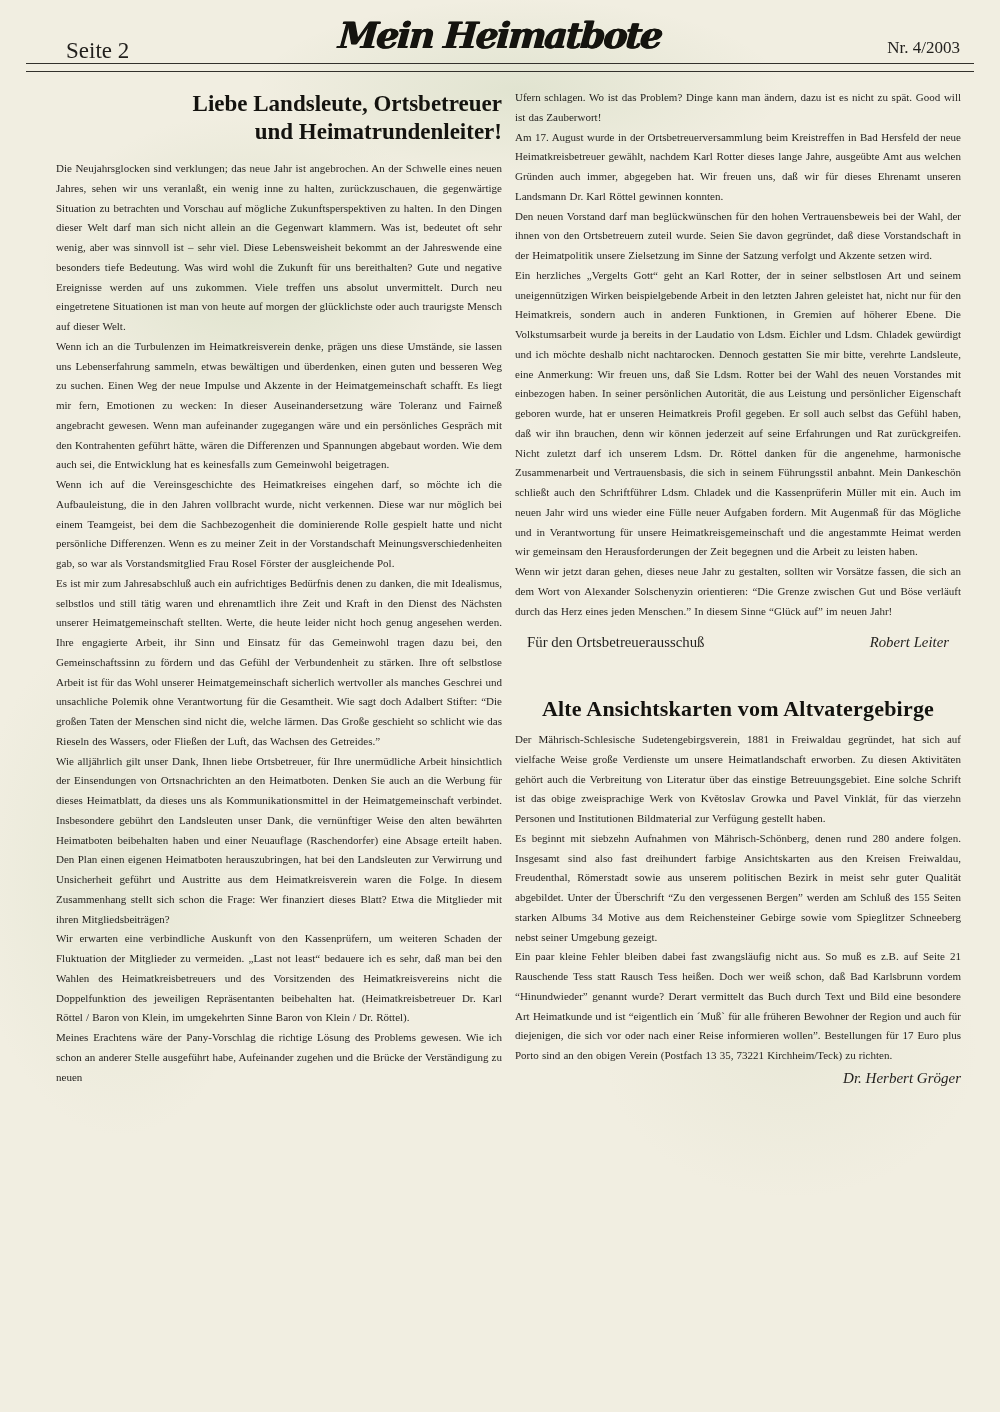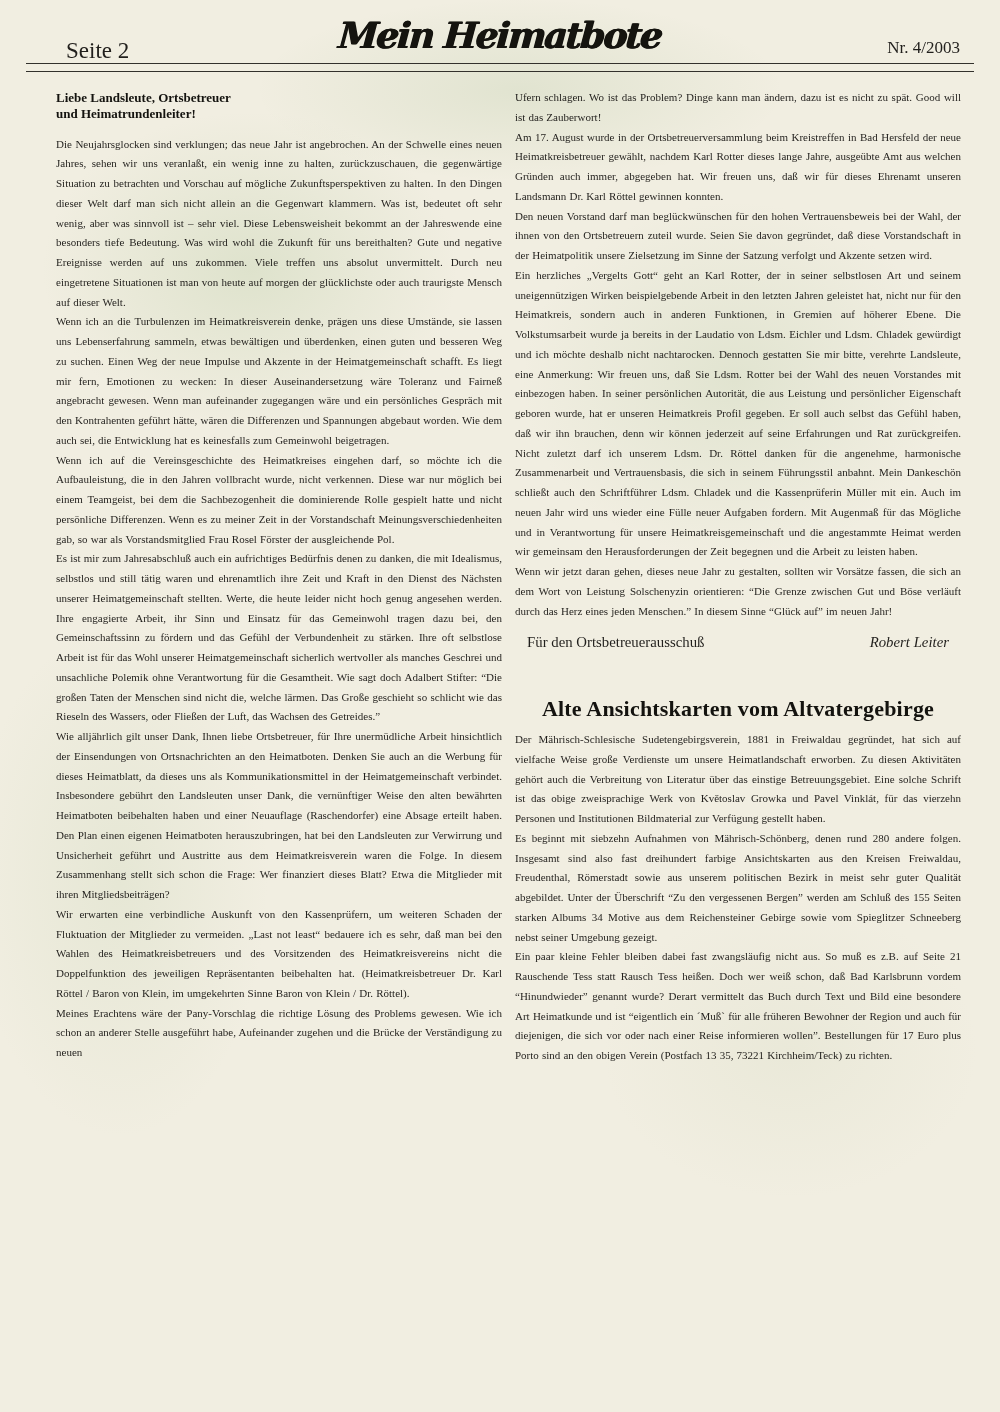--- a/index.html
+++ b/index.html
@@ -47,23 +47,23 @@
   .rule-top{top:63px;}
   .rule-bottom{top:71px;}
 
   .columns{
     position:absolute;top:88px;left:56px;right:40px;bottom:0;
     display:flex;gap:13px;
   }
   .col{width:446px;flex:0 0 446px;}
 
   .a1-title{
-    text-align:left;
+    text-align:right;
     font-weight:bold;
-    font-size:13px;
+    font-size:23px;
     line-height:1.22;
     margin:2px 0 13px 0;
     color:#14130f;
   }
   p.body-par{
     margin:0;
     font-size:11px;
     line-height:19.75px;
     text-align:justify;
     hyphens:auto;
@@ -120,26 +120,27 @@
       <p class="body-par">Wie alljährlich gilt unser Dank, Ihnen liebe Ortsbetreuer, für Ihre unermüdliche Arbeit hinsichtlich der Einsendungen von Ortsnachrichten an den Heimatboten. Denken Sie auch an die Werbung für dieses Heimatblatt, da dieses uns als Kommunikationsmittel in der Heimatgemeinschaft verbindet. Insbesondere gebührt den Landsleuten unser Dank, die vernünftiger Weise den alten bewährten Heimatboten beibehalten haben und einer Neuauflage (Raschendorfer) eine Absage erteilt haben. Den Plan einen eigenen Heimatboten herauszubringen, hat bei den Landsleuten zur Verwirrung und Unsicherheit geführt und Austritte aus dem Heimatkreisverein waren die Folge. In diesem Zusammenhang stellt sich schon die Frage: Wer finanziert dieses Blatt? Etwa die Mitglieder mit ihren Mitgliedsbeiträgen?</p>
       <p class="body-par">Wir erwarten eine verbindliche Auskunft von den Kassenprüfern, um weiteren Schaden der Fluktuation der Mitglieder zu vermeiden. „Last not least“ bedauere ich es sehr, daß man bei den Wahlen des Heimatkreisbetreuers und des Vorsitzenden des Heimatkreisvereins nicht die Doppelfunktion des jeweiligen Repräsentanten beibehalten hat. (Heimatkreisbetreuer Dr. Karl Röttel / Baron von Klein, im umgekehrten Sinne Baron von Klein / Dr. Röttel).</p>
       <p class="body-par">Meines Erachtens wäre der Pany-Vorschlag die richtige Lösung des Problems gewesen. Wie ich schon an anderer Stelle ausgeführt habe, Aufeinander zugehen und die Brücke der Verständigung zu neuen</p>
     </div>
 
     <div class="col">
       <p class="body-par">Ufern schlagen. Wo ist das Problem? Dinge kann man ändern, dazu ist es nicht zu spät. Good will ist das Zauberwort!</p>
       <p class="body-par">Am 17. August wurde in der Ortsbetreuerversammlung beim Kreistreffen in Bad Hersfeld der neue Heimatkreisbetreuer gewählt, nachdem Karl Rotter dieses lange Jahre, ausgeübte Amt aus welchen Gründen auch immer, abgegeben hat. Wir freuen uns, daß wir für dieses Ehrenamt unseren Landsmann Dr. Karl Röttel gewinnen konnten.</p>
       <p class="body-par">Den neuen Vorstand darf man beglückwünschen für den hohen Vertrauensbeweis bei der Wahl, der ihnen von den Ortsbetreuern zuteil wurde. Seien Sie davon gegründet, daß diese Vorstandschaft in der Heimatpolitik unsere Zielsetzung im Sinne der Satzung verfolgt und Akzente setzen wird.</p>
       <p class="body-par">Ein herzliches „Vergelts Gott“ geht an Karl Rotter, der in seiner selbstlosen Art und seinem uneigennützigen Wirken beispielgebende Arbeit in den letzten Jahren geleistet hat, nicht nur für den Heimatkreis, sondern auch in anderen Funktionen, in Gremien auf höherer Ebene. Die Volkstumsarbeit wurde ja bereits in der Laudatio von Ldsm. Eichler und Ldsm. Chladek gewürdigt und ich möchte deshalb nicht nachtarocken. Dennoch gestatten Sie mir bitte, verehrte Landsleute, eine Anmerkung: Wir freuen uns, daß Sie Ldsm. Rotter bei der Wahl des neuen Vorstandes mit einbezogen haben. In seiner persönlichen Autorität, die aus Leistung und persönlicher Eigenschaft geboren wurde, hat er unseren Heimatkreis Profil gegeben. Er soll auch selbst das Gefühl haben, daß wir ihn brauchen, denn wir können jederzeit auf seine Erfahrungen und Rat zurückgreifen. Nicht zuletzt darf ich unserem Ldsm. Dr. Röttel danken für die angenehme, harmonische Zusammenarbeit und Vertrauensbasis, die sich in seinem Führungsstil anbahnt. Mein Dankeschön schließt auch den Schriftführer Ldsm. Chladek und die Kassenprüferin Müller mit ein. Auch im neuen Jahr wird uns wieder eine Fülle neuer Aufgaben fordern. Mit Augenmaß für das Mögliche und in Verantwortung für unsere Heimatkreisgemeinschaft und die angestammte Heimat werden wir gemeinsam den Herausforderungen der Zeit begegnen und die Arbeit zu leisten haben.</p>
-      <p class="body-par">Wenn wir jetzt daran gehen, dieses neue Jahr zu gestalten, sollten wir Vorsätze fassen, die sich an dem Wort von Leistung Solschenyzin orientieren: “Die Grenze zwischen Gut und Böse verläuft durch das Herz eines jeden Menschen.” In diesem Sinne “Glück auf” im neuen Jahr!</p>
+      <p class="body-par">Wenn wir jetzt daran gehen, dieses neue Jahr zu gestalten, sollten wir Vorsätze fassen, die sich an dem Wort von Alexander Solschenyzin orientieren: “Die Grenze zwischen Gut und Böse verläuft durch das Herz eines jeden Menschen.” In diesem Sinne “Glück auf” im neuen Jahr!</p>
       <p class="signoff">
         <span>Für den Ortsbetreuerausschuß</span>
         <span class="author">Robert Leiter</span>
       </p>
 
       <h2 class="a2-title">Alte Ansichtskarten vom Altvatergebirge</h2>
       <p class="body-par">Der Mährisch-Schlesische Sudetengebirgsverein, 1881 in Freiwaldau gegründet, hat sich auf vielfache Weise große Verdienste um unsere Heimatlandschaft erworben. Zu diesen Aktivitäten gehört auch die Verbreitung von Literatur über das einstige Betreuungsgebiet. Eine solche Schrift ist das obige zweisprachige Werk von Květoslav Growka und Pavel Vinklát, für das vierzehn Personen und Institutionen Bildmaterial zur Verfügung gestellt haben.</p>
       <p class="body-par">Es beginnt mit siebzehn Aufnahmen von Mährisch-Schönberg, denen rund 280 andere folgen. Insgesamt sind also fast dreihundert farbige Ansichtskarten aus den Kreisen Freiwaldau, Freudenthal, Römerstadt sowie aus unserem politischen Bezirk in meist sehr guter Qualität abgebildet. Unter der Überschrift “Zu den vergessenen Bergen” werden am Schluß des 155 Seiten starken Albums 34 Motive aus dem Reichensteiner Gebirge sowie vom Spieglitzer Schneeberg nebst seiner Umgebung gezeigt.</p>
       <p class="body-par">Ein paar kleine Fehler bleiben dabei fast zwangsläufig nicht aus. So muß es z.B. auf Seite 21 Rauschende Tess statt Rausch Tess heißen. Doch wer weiß schon, daß Bad Karlsbrunn vordem “Hinundwieder” genannt wurde? Derart vermittelt das Buch durch Text und Bild eine besondere Art Heimatkunde und ist “eigentlich ein ´Muß` für alle früheren Bewohner der Region und auch für diejenigen, die sich vor oder nach einer Reise informieren wollen”. Bestellungen für 17 Euro plus Porto sind an den obigen Verein (Postfach 13 35, 73221 Kirchheim/Teck) zu richten.</p>
+      <p class="signoff-single">Dr. Herbert Gröger</p>
     </div>
 
   </div>
 </div>
 
 </body></html>

